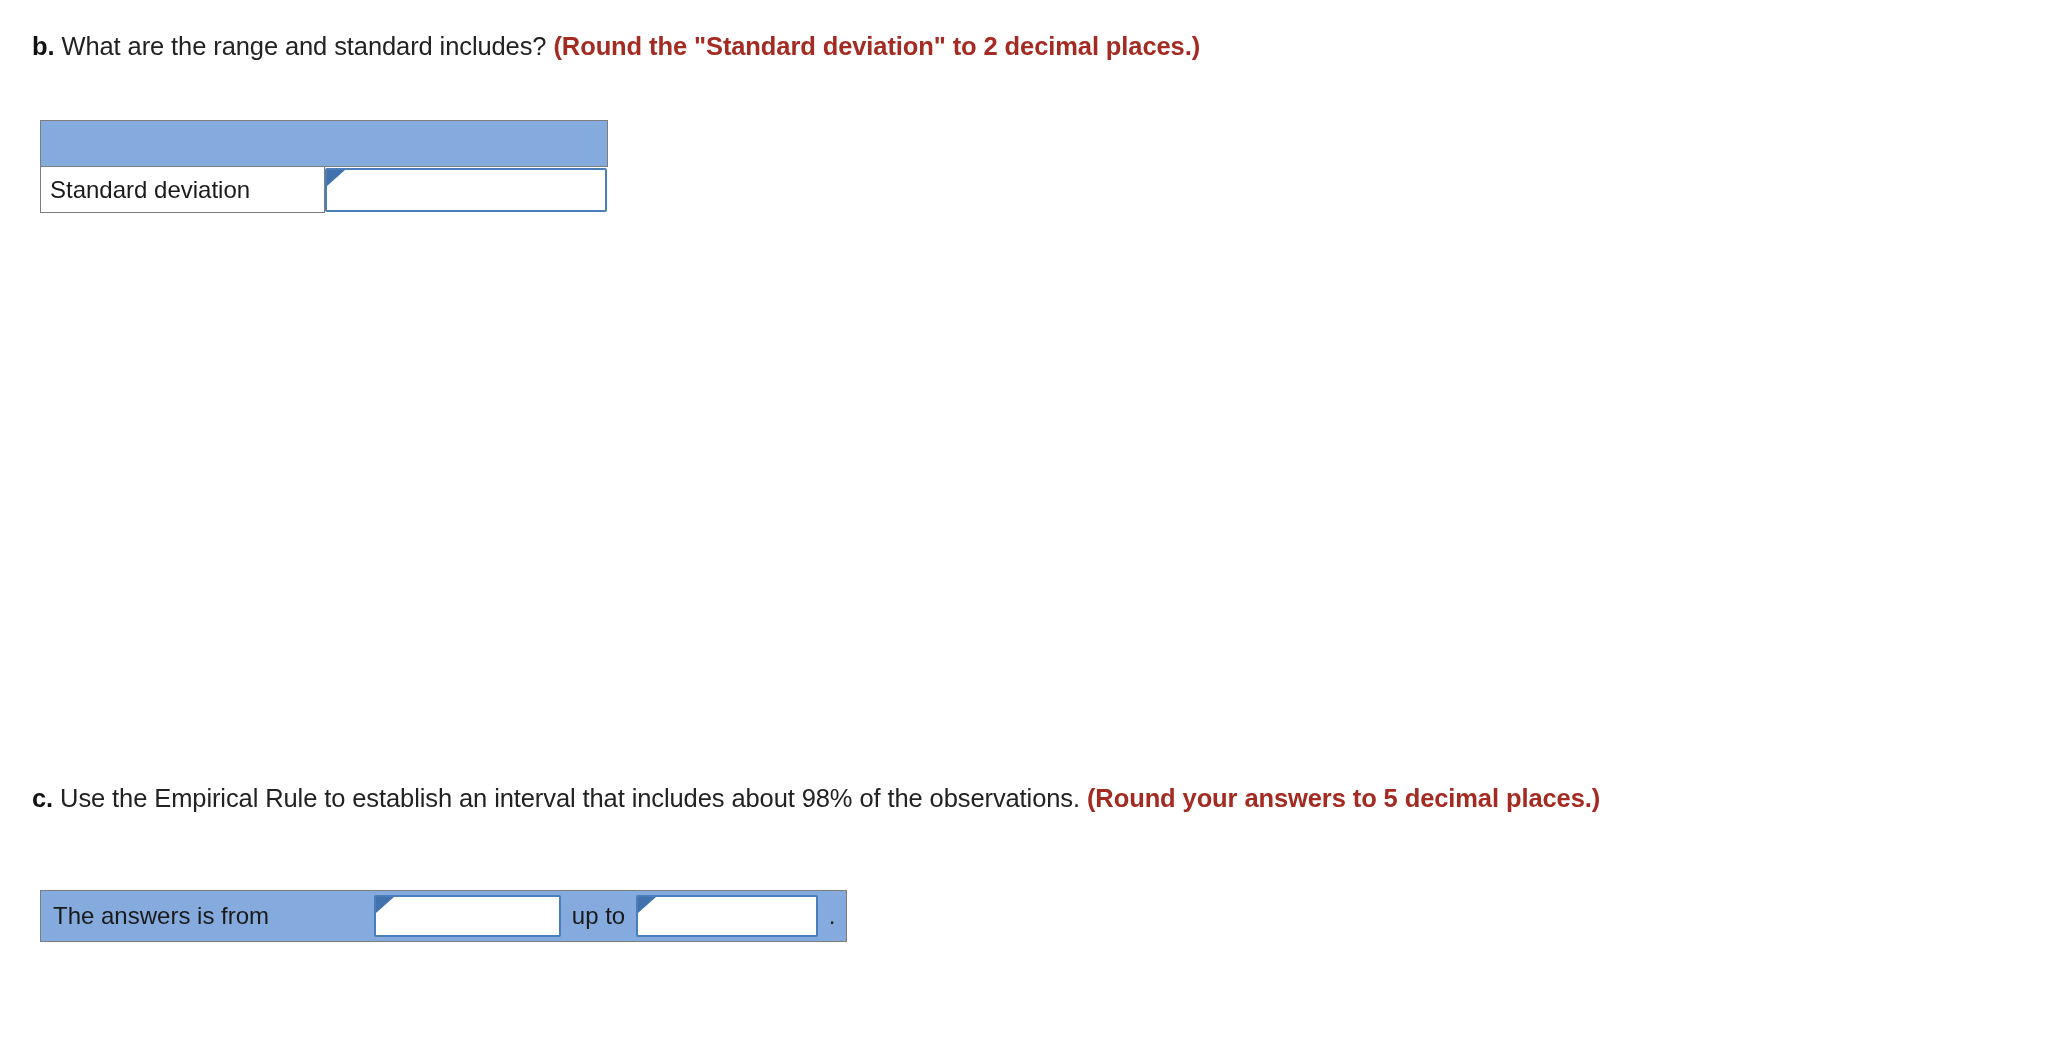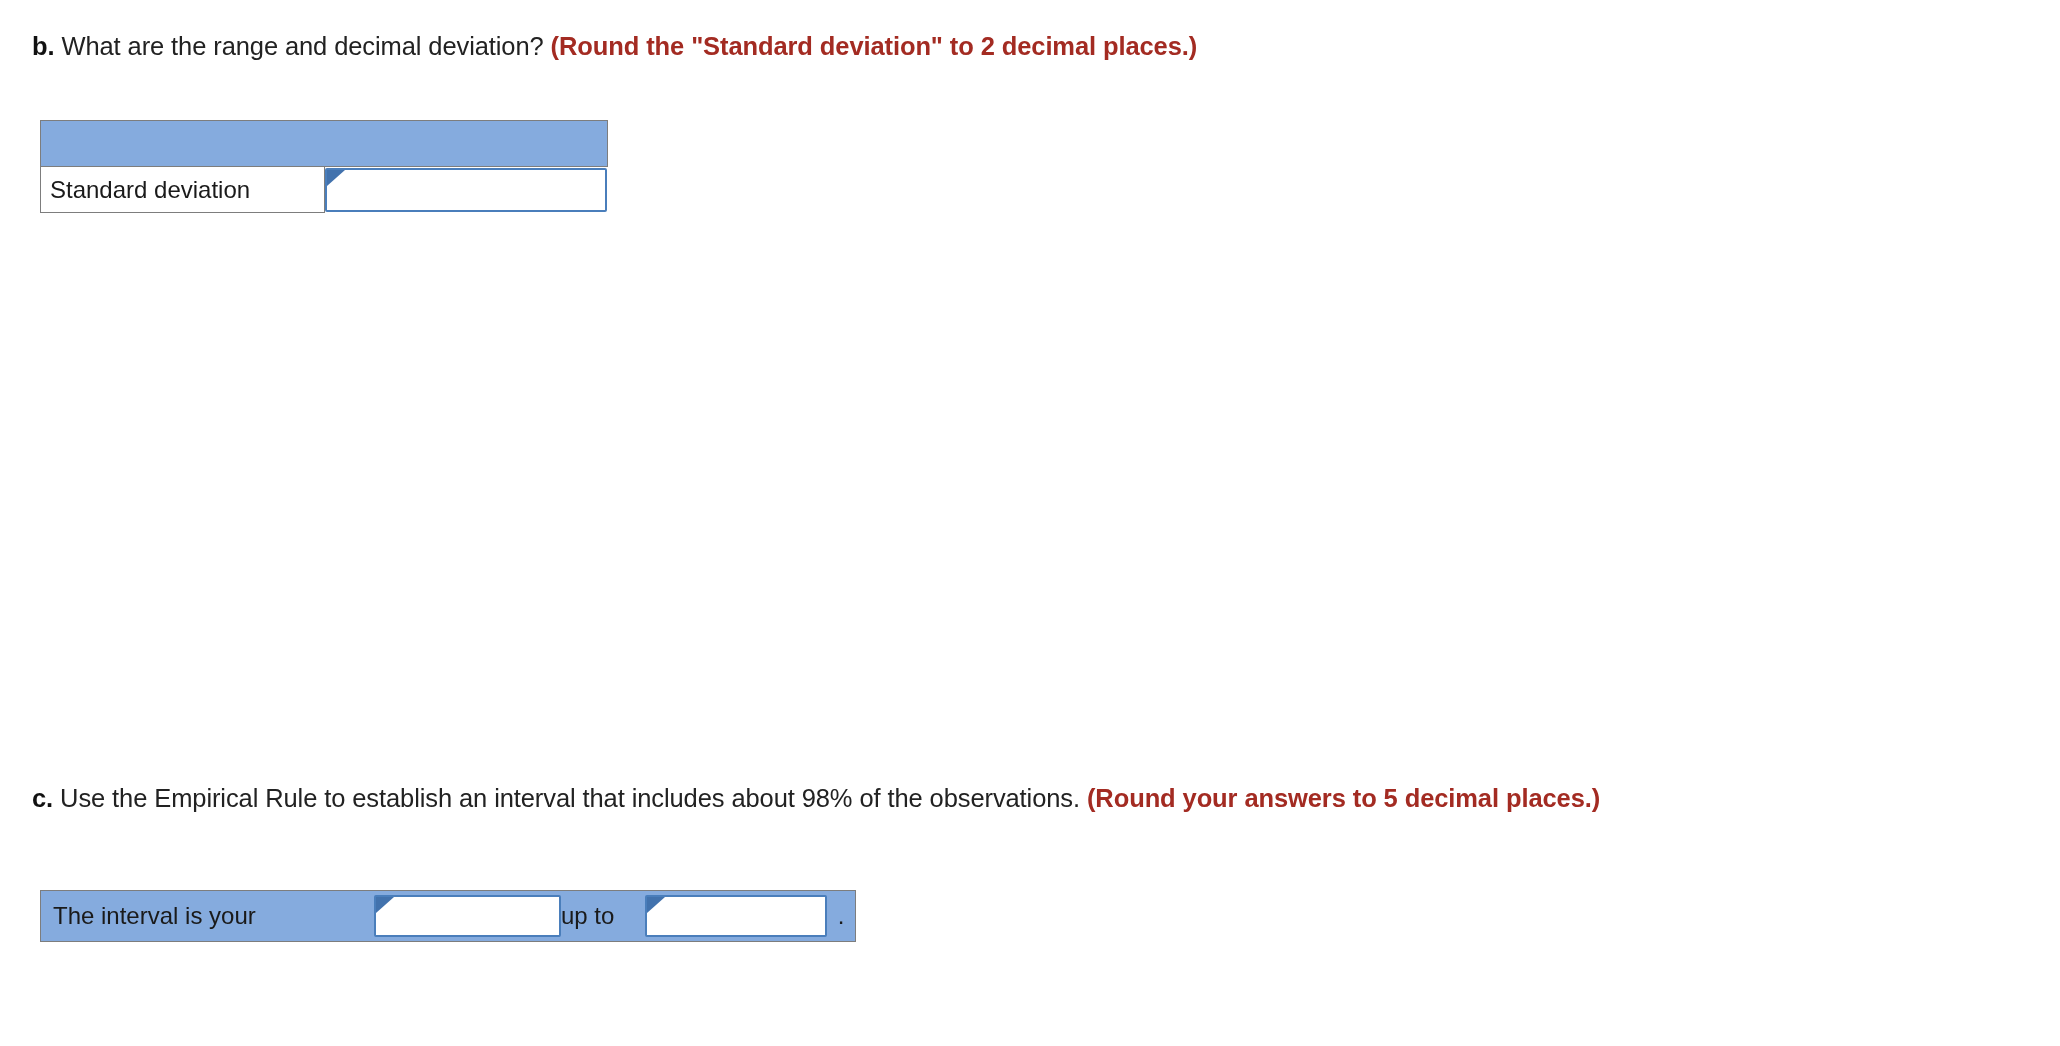--- a/index.html
+++ b/index.html
@@ -128,37 +128,37 @@
     padding: 0;
   }
   .strip-text {
     font-size: 24px;
     color: #1a1a1a;
     white-space: nowrap;
     padding: 0 10px 0 10px;
     line-height: 50px;
   }
   #interval-from-label { width: 333px; padding-left: 12px; }
-  #interval-upto-label { width: 84px; padding: 0; }
+  #interval-upto-label { width: 75px; text-align: center; padding: 0; }
   #interval-period { width: 28px; text-align: center; padding: 0; }
   .strip-input-wrap {
     height: 52px;
     display: flex;
     align-items: center;
   }
   #interval-from-box { width: 187px; }
   #interval-to-box   { width: 182px; }
   .strip-input-wrap .answer-box { height: 42px; }
 </style>
 </head>
 <body>
 
 <div class="question" id="question-b">
   <span class="qlabel">b.</span>
-  <span class="qtext">What are the range and decimal deviation?</span>
+  <span class="qtext">What are the range and standard includes?</span>
   <span class="qnote">(Round the "Standard deviation" to 2 decimal places.)</span>
 </div>
 
 <table id="answer-table">
   <tbody>
       <tr class="tbl-header-row">
     <td colspan="2"></td>
   </tr>
   <tr>
     <td class="tbl-label-cell" style="width:246px">Standard deviation</td>
@@ -171,21 +171,21 @@
 </tbody>
   </table>
 
 <div class="question" id="question-c">
   <span class="qlabel">c.</span>
   <span class="qtext">Use the Empirical Rule to establish an interval that includes about 98% of the observations.</span>
   <span class="qnote">(Round your answers to 5 decimal places.)</span>
 </div>
 
 <div id="interval-strip">
-  <span class="strip-text" id="interval-from-label">The interval is your</span>
+  <span class="strip-text" id="interval-from-label">The answers is from</span>
 
   <span class="strip-input-wrap" id="interval-from-box">
     <span class="answer-box">
       <input type="text" value="" style="">
     </span>
   </span>
 
   <span class="strip-text" id="interval-upto-label">up to</span>
 
   <span class="strip-input-wrap" id="interval-to-box">

